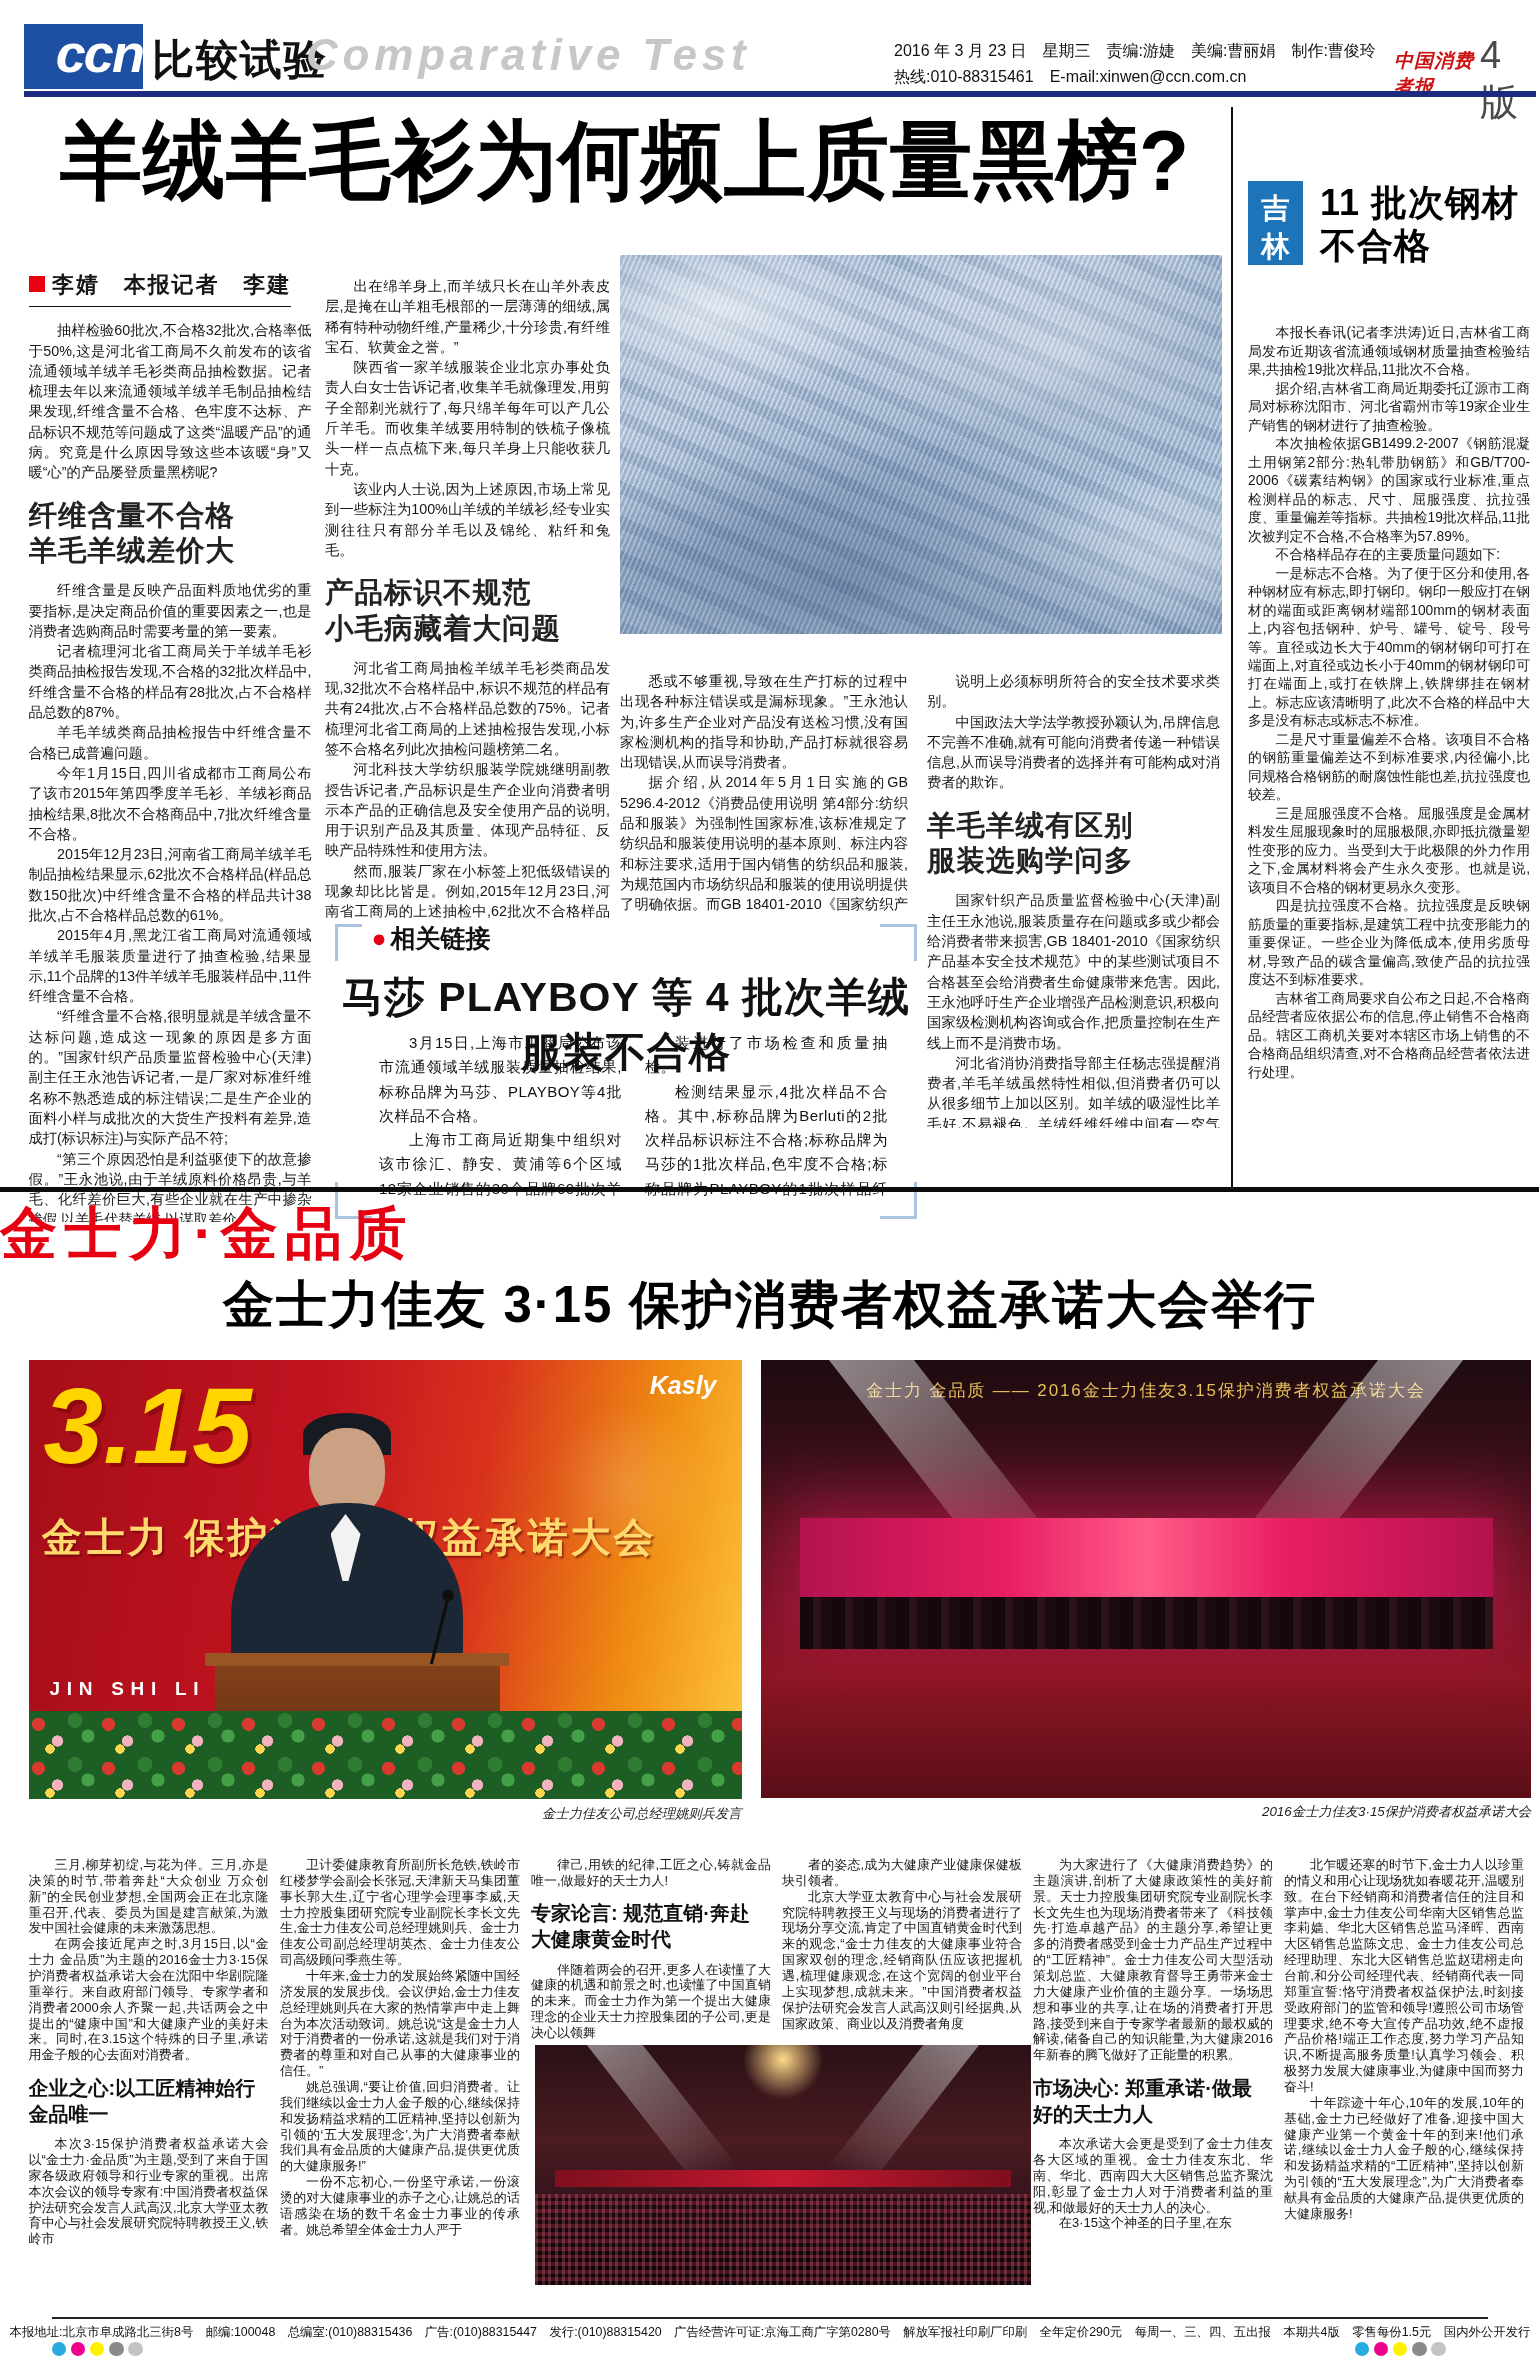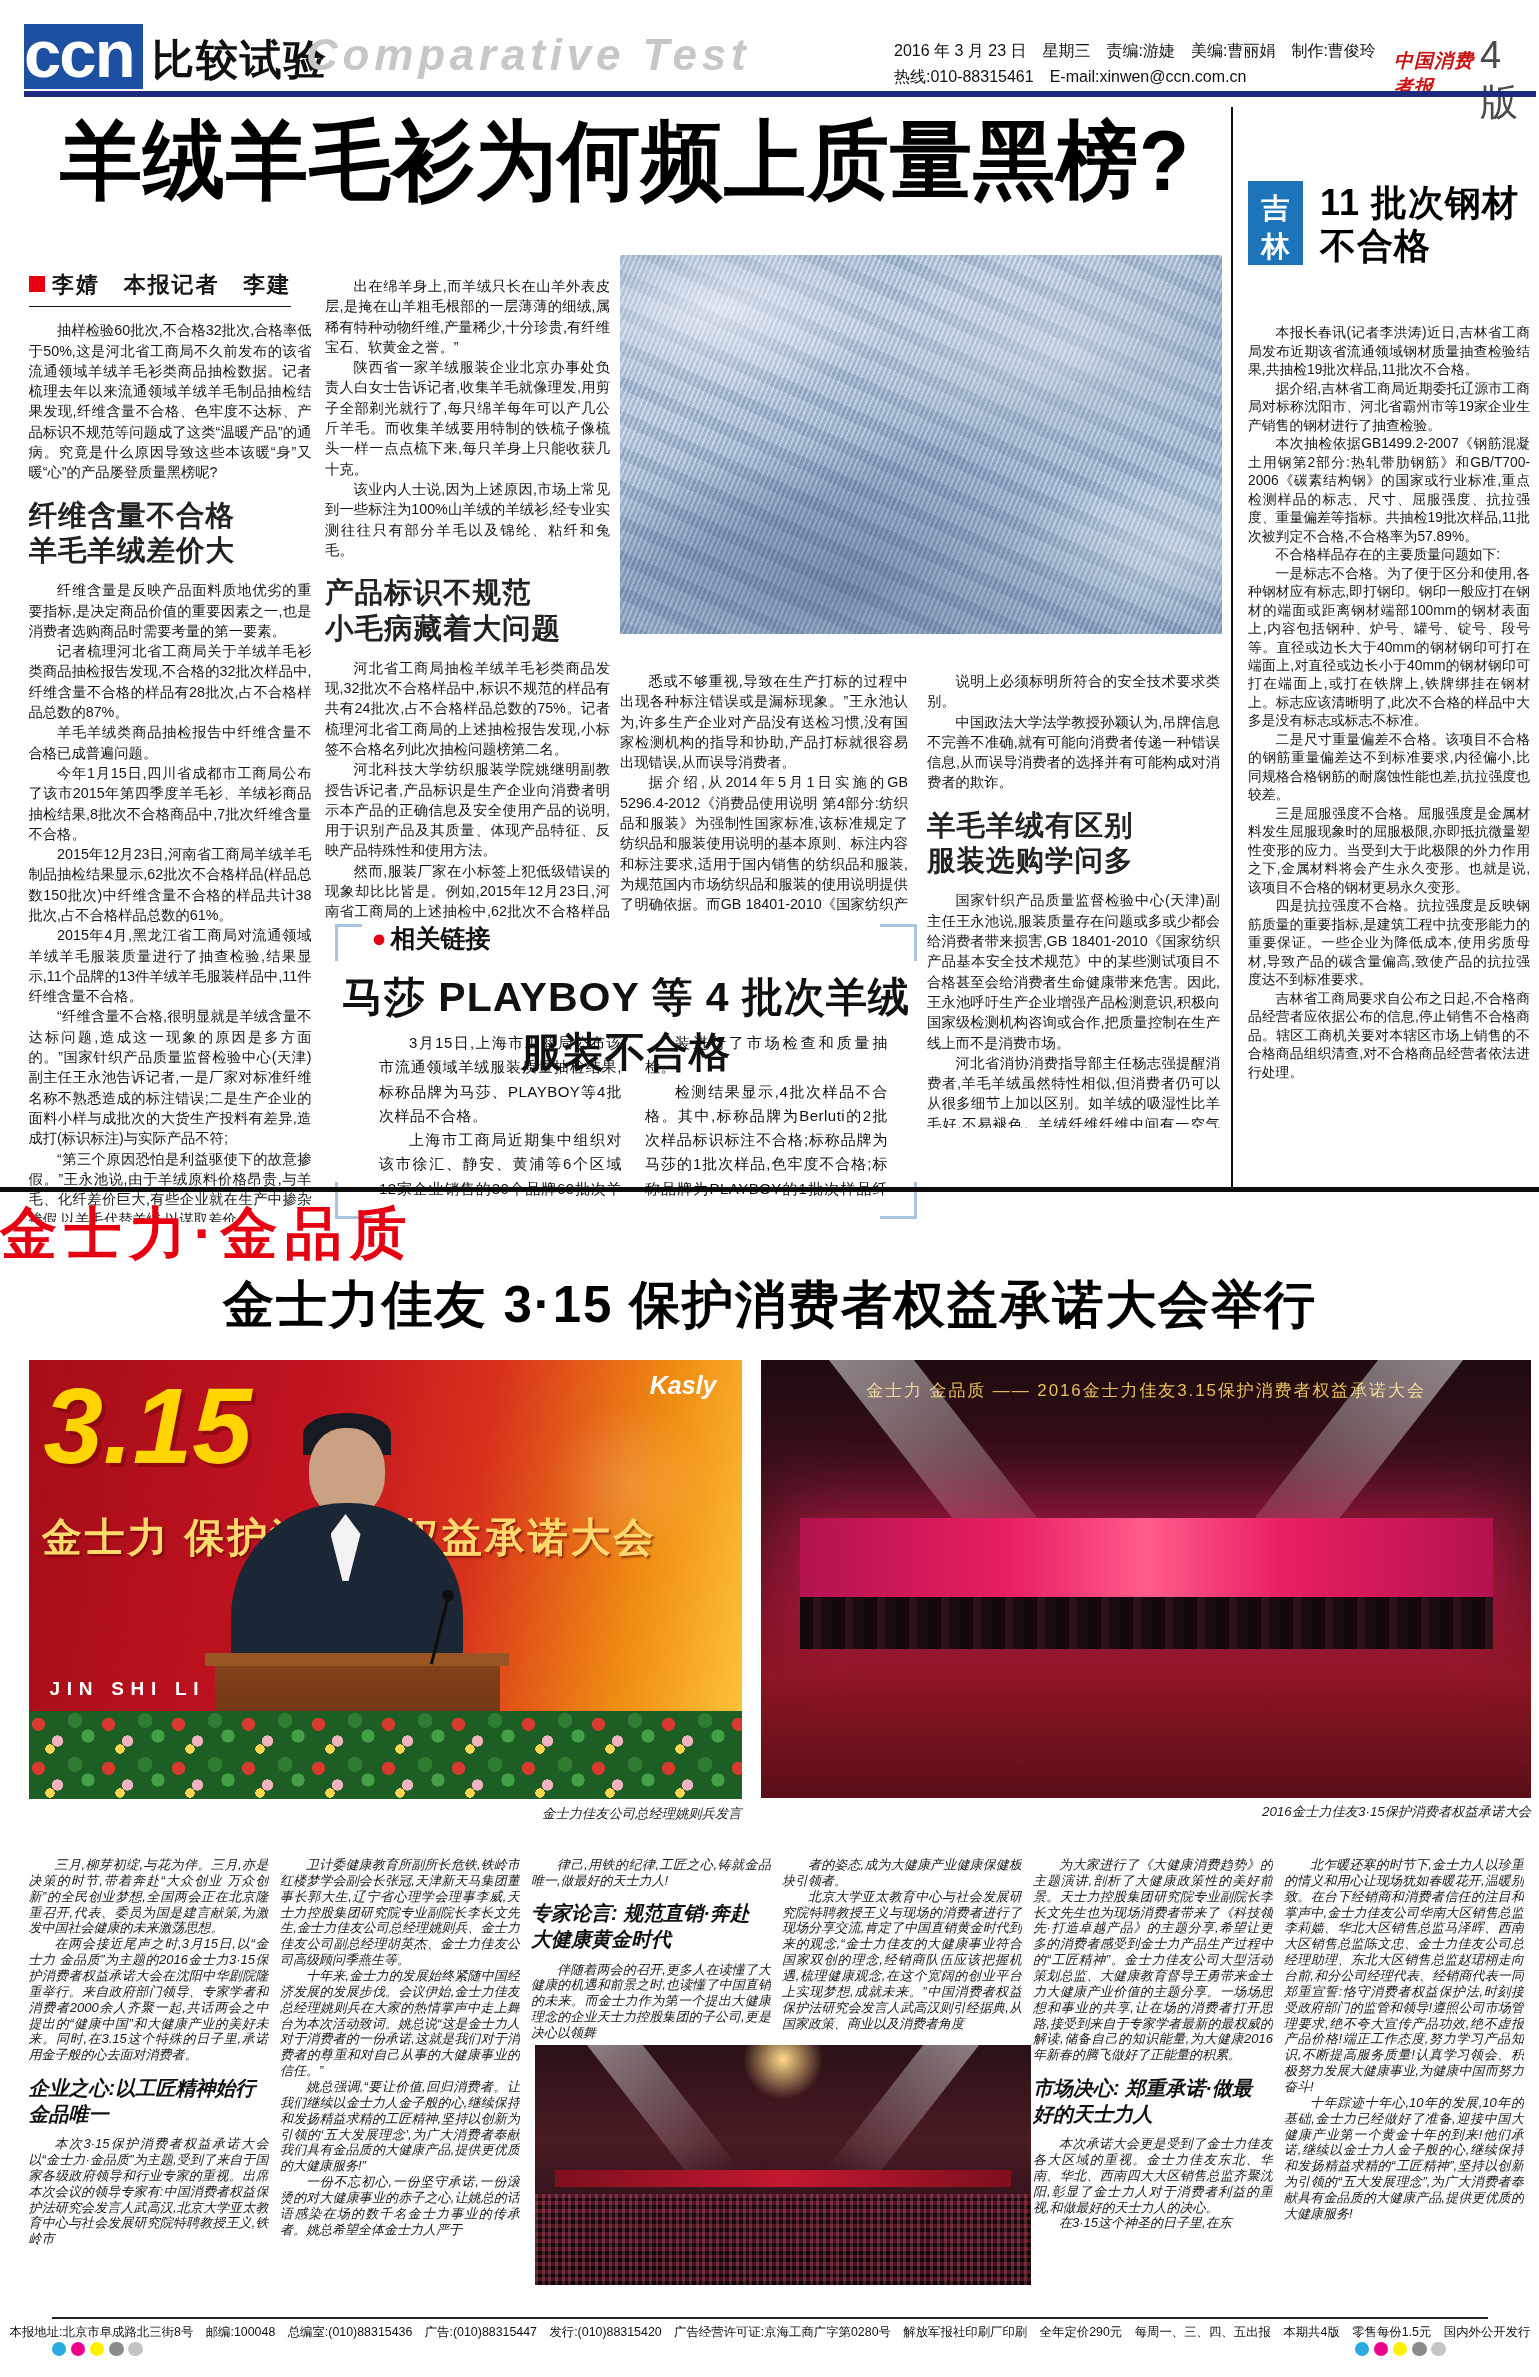--- a/index.html
+++ b/index.html
@@ -1,20 +1,20 @@
 <!DOCTYPE html>
 <html style="font-size:15px"><head>
 <meta charset="utf-8">
 <style>
   html,body{margin:0;padding:0;background:#e8e8e8;}
   #page{position:relative;width:1540px;height:2378px;background:#fff;margin:0 auto;
         font-family:"Liberation Sans","DejaVu Sans",sans-serif;color:#141414;overflow:hidden;}
   
   .logo-box{position:absolute;left:24px;top:24px;width:119px;height:65px;background:#1d50a2;
-            color:#fff;font-weight:900;font-size:67px;line-height:59px;text-align:left;letter-spacing:-1.9px;}
+            color:#fff;font-weight:900;font-style:italic;font-size:54px;line-height:59px;text-align:right;letter-spacing:-1.9px;}
   .section-cn{position:absolute;left:152px;top:32px;font-size:42px;font-weight:900;color:#101010;letter-spacing:1.9px;}
   .section-en{position:absolute;left:306px;top:30px;font-size:44px;font-weight:700;font-style:italic;color:#c7c7c7;letter-spacing:4.8px;}
   .header-right{position:absolute;left:894px;top:38px;width:485px;text-align:left;font-size:16px;line-height:1.6;color:#111;}
   .paper-name{position:absolute;left:1394px;top:48px;width:95px;font-size:19px;font-weight:900;color:#cc1111;font-style:italic;letter-spacing:1px;}
   .page-no{position:absolute;left:1480px;top:34px;font-size:38px;font-weight:400;color:#4a4a4a;letter-spacing:-1px;}
   .navy-rule{position:absolute;left:24px;top:91px;width:1512px;height:5.7px;background:#1c2b80;}
   
   .headline{position:absolute;left:27px;top:107px;width:1196px;text-align:center;font-size:82px;font-weight:900;
             color:#000;letter-spacing:1px;line-height:1.25;transform:scaleY(1.05);transform-origin:top;}
   .byline{font-size:22px;font-weight:700;border-bottom:1.9px solid #111;display:inline-block;padding-bottom:5.7px;margin-bottom:13.3px;letter-spacing:1.9px;}
@@ -53,21 +53,21 @@
   .region-tag{position:absolute;left:1248px;top:181px;width:55px;height:84px;background:#1e74b8;color:#fff;
               font-size:28.5px;font-weight:700;line-height:1.35;text-align:center;padding-top:8px;box-sizing:border-box;}
   
   .black-rule{position:absolute;left:0;top:1187px;width:1540px;height:4.8px;background:#0c0c0c;}
   .brand-title{position:absolute;left:0;top:1196px;width:1540px;font-size:57px;font-weight:900;
                color:#e60012;letter-spacing:7.6px;}
   .ad-headline{position:absolute;left:0;top:1271px;width:1540px;text-align:center;font-size:51px;font-weight:900;
                color:#000;letter-spacing:1.9px;}
   .caption{position:absolute;font-size:13.3px;font-style:italic;color:#222;text-align:right;}
   .ad-col{position:absolute;top:1857px;width:240px;height:453px;overflow:hidden;font-size:13px;line-height:1.22;
-          text-align:justify;color:#161616;font-style:italic;}
+          text-align:justify;color:#161616;}
   .ad-col .para{margin:0;text-indent:2em;}
   .ad-col .sub{font-size:20px;font-weight:700;line-height:1.3;margin:11.4px 0 9.5px;color:#111;text-indent:0;}
   
   .photo-left{position:absolute;left:28.5px;top:1360px;width:713px;height:439px;overflow:hidden;
     background:
       radial-gradient(circle 114px at 84% 28%, rgba(255,255,255,.14), transparent 70%),
       linear-gradient(100deg,#a50e18 0%,#c11320 38%,#d8321d 60%,#ef8c12 82%,#ffc83d 100%);}
   .p315{position:absolute;left:15px;top:3.8px;font-size:107px;font-weight:900;font-style:italic;color:#ffd400;
         text-shadow:3.8px 3.8px 0 rgba(110,0,0,.45);}
   .gold-line{position:absolute;left:13.3px;top:150px;width:694px;font-size:40px;font-weight:900;color:#ffd86e;

